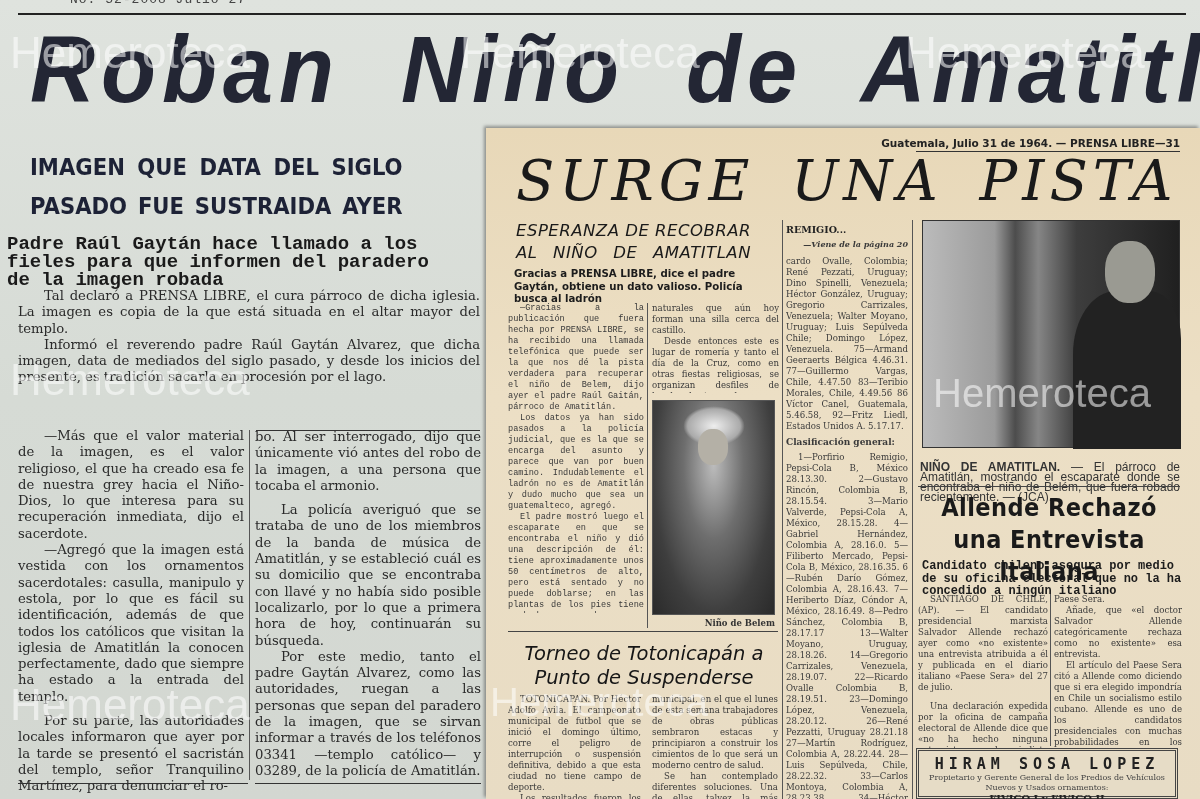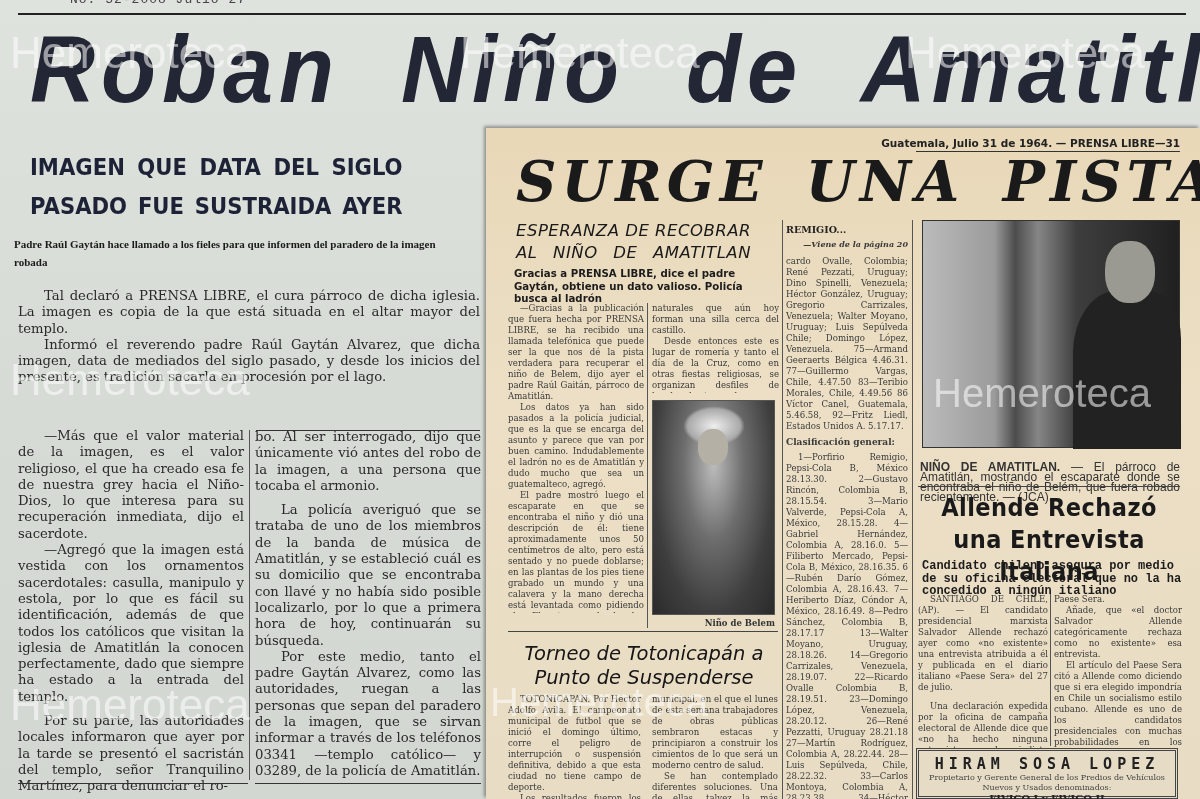--- a/index.html
+++ b/index.html
@@ -34,22 +34,22 @@
   }
   
   .left-article { position: absolute; left: 0; top: 140px; width: 488px; height: 659px; }
   .left-article .deck {
     position: absolute; left: 30px; top: 8px; width: 405px;
     font-family: "DejaVu Sans", sans-serif; font-weight: 700; font-size: 23px;
     line-height: 39px; color: #1d2236; text-align: justify; text-align-last: justify;
     transform: scaleX(0.92); transform-origin: left;
   }
   .left-article .subdeck {
-    position: absolute; left: 14px; top: 95px; width: 440px;
-    font-family: Liberation Serif, serif; font-weight: 700; font-size: 11px; line-height: 18px;
+    position: absolute; left: 7px; top: 95px; width: 440px;
+    font-family: Liberation Mono, monospace; font-weight: 700; font-size: 19px; line-height: 18px;
     color: #1a1a1a;
   }
   .body-text {
     font-family: "DejaVu Serif", serif; font-size: 13.2px; line-height: 16.3px; color: #2a2a2a;
     text-align: justify;
   }
   .body-text p { text-indent: 26px; }
   .left-article .intro { position: absolute; left: 18px; top: 148px; width: 462px; }
   .left-article .col1 { position: absolute; left: 18px; top: 288px; width: 226px; }
   .left-article .col2 { position: absolute; left: 255px; top: 289px; width: 226px; }
@@ -65,40 +65,40 @@
     background: linear-gradient(180deg, #e8d8b8 0%, #ecdfc5 40%, #e8dcc4 100%);
     box-shadow: -2px -2px 3px rgba(0,0,0,0.35);
   }
   .clip-dateline {
     position: absolute; right: 20px; top: 9px; font-family: "DejaVu Sans", sans-serif;
     font-weight: 700; font-size: 10.5px; color: #222;
   }
   .clip-dateline-rule { position: absolute; left: 430px; top: 23px; width: 264px; height: 1px; background: #333; }
   .clip-headline {
     position: absolute; left: 30px; top: 20px; width: 660px;
-    font-family: "DejaVu Serif", serif; font-weight: 700; font-style: italic;
+    font-family: "DejaVu Serif", serif; font-weight: 400; font-style: italic;
     font-size: 56px; line-height: 66px; color: #1a1a1a; letter-spacing: 5px; word-spacing: 14px;
     transform: scaleX(1.0); white-space: nowrap;
   }
   .esperanza {
     position: absolute; left: 30px; top: 92px; width: 235px;
     font-family: "DejaVu Sans", sans-serif; font-style: italic; font-size: 16.5px; line-height: 22px;
     color: #1a1a1a; letter-spacing: 0.5px; text-align: justify; text-align-last: justify;
   }
   .esperanza-sub {
     position: absolute; left: 28px; top: 140px; width: 255px;
     font-family: "DejaVu Sans", sans-serif; font-weight: 700; font-size: 10.2px; line-height: 12.5px; color: #1c1c1c;
   }
   .clip-body {
     font-family: "DejaVu Serif", serif; font-size: 8.6px; line-height: 11px; color: #3a3a3a;
     text-align: justify;
   }
   .clip-body p { text-indent: 12px; }
   .clip-body .sub { font-weight: 700; text-indent: 0; margin-top: 5px; margin-bottom: 4px; font-size: 9px; }
-  .esp-col1 { position: absolute; left: 22px; top: 175px; width: 136px; height: 310px; overflow: hidden; }
+  .esp-col1 { position: absolute; left: 22px; top: 175px; width: 136px; height: 310px; overflow: hidden; font-family: Liberation Mono, monospace; }
   .esp-col2 { position: absolute; left: 166px; top: 175px; width: 127px; height: 90px; overflow: hidden; }
   .esp-colrule { position: absolute; left: 161px; top: 175px; width: 1px; height: 325px; background: #555; }
   .nino-photo {
     position: absolute; left: 166px; top: 272px; width: 123px; height: 215px;
     background: radial-gradient(ellipse at 50% 30%, #bcbcbc 0%, #6e6e6e 35%, #3e3e3e 70%, #2a2a2a 100%);
     border: 1px solid #555;
   }
   .nino-photo .halo {
     position: absolute; left: 30px; top: 5px; width: 62px; height: 40px;
     border-radius: 50% 50% 40% 40%; background: radial-gradient(#eee, #aaa 60%, transparent 70%);
@@ -285,20 +285,20 @@
   <div class="allende-col2 clip-body">
     <p style="text-indent:0">Paese Sera.</p>
     <p>Añade, que «el doctor Salvador Allende categóricamente rechaza como no existente» esa entrevista.</p>
     <p>El artículo del Paese Sera citó a Allende como diciendo que si era elegido impondría en Chile un socialismo estilo cubano. Allende es uno de los candidatos presidenciales con muchas probabilidades en los próximos comicios del 4 de septiembre.</p>
 
   </div>
 
   <div class="ad-box">
     <div class="ad-name">HIRAM SOSA LOPEZ</div>
     <div class="ad-line">Propietario y Gerente General de los Predios de Vehículos</div>
-    <div class="ad-line">Nuevos y Usados denominados:</div>
+    <div class="ad-line">Nuevos y Usados ornamentos:</div>
     <div class="ad-brand">FIVICO I y FIVICO II</div>
   </div>
 </div>
 
 <div class="watermark" style="left:10px; top:355px;">Hemeroteca</div>
 <div class="watermark" style="left:10px; top:680px;">Hemeroteca</div>
 <div class="watermark" style="left:490px; top:680px; font-size:40px;">Hemeroteca</div>
 
 </body></html>

